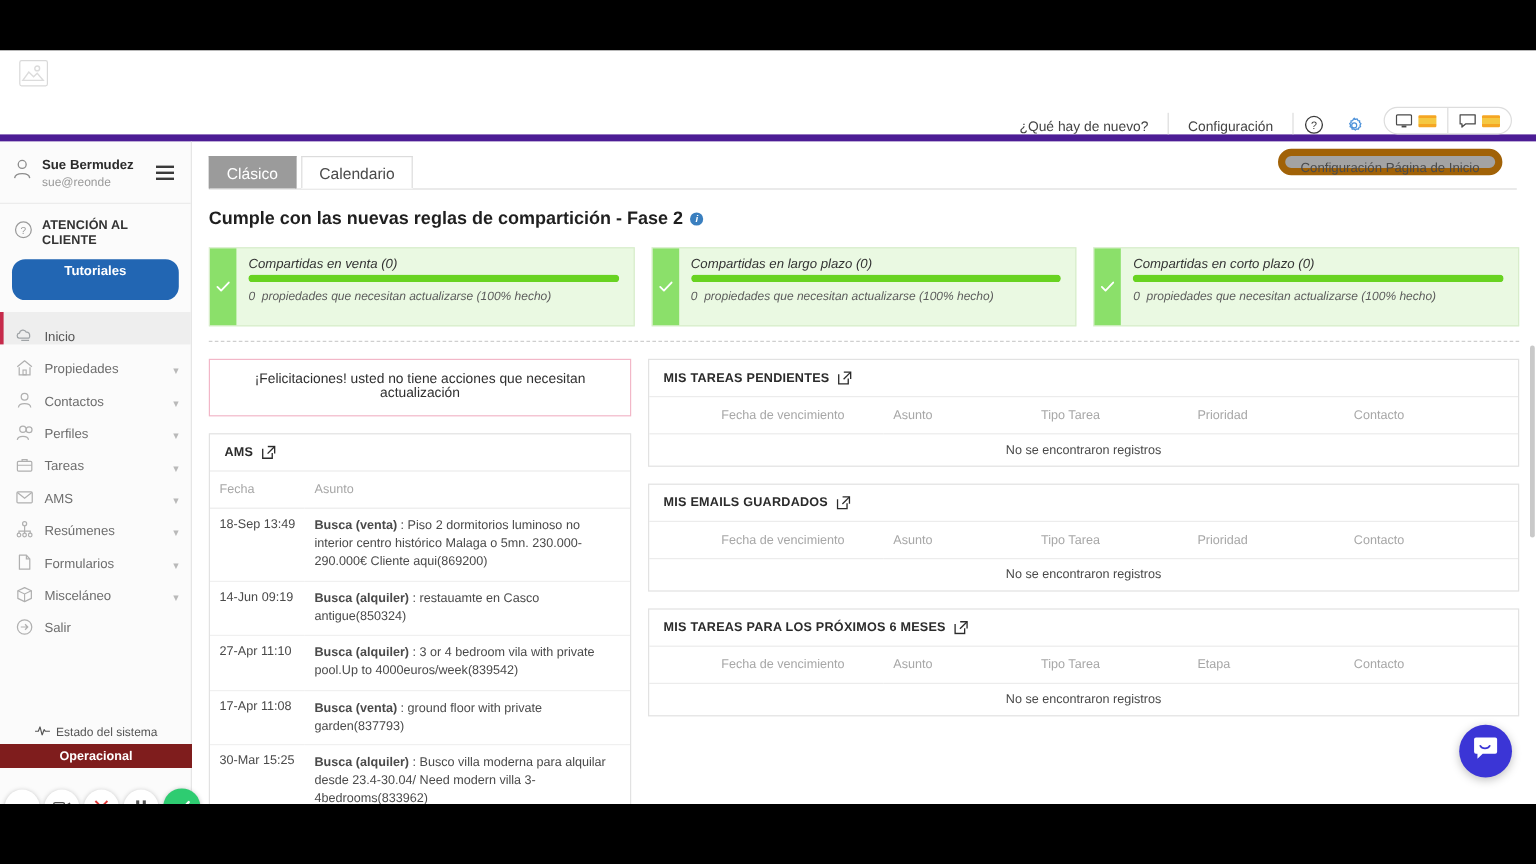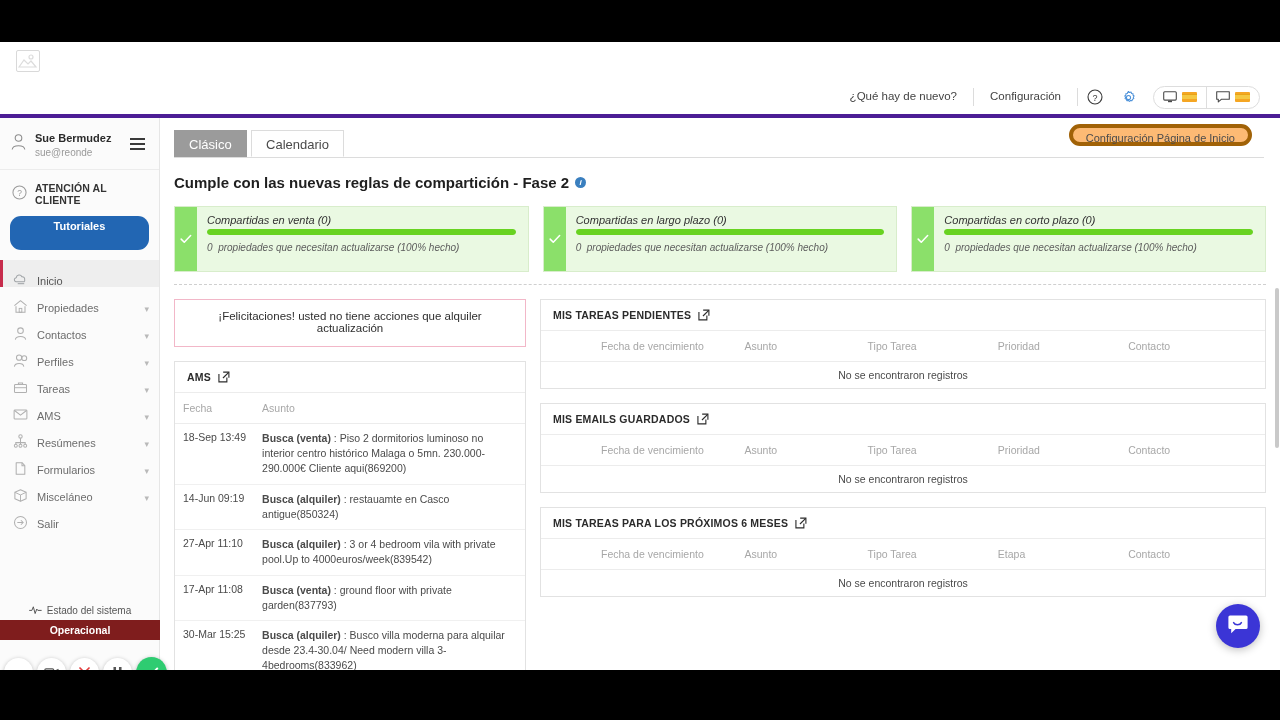--- a/index.html
+++ b/index.html
@@ -28,22 +28,22 @@
   }
   .img-placeholder {
     position:absolute; left:16px; top:8px; width:24px; height:22px;
     border:1.5px solid #d9d9d9; border-radius:2px;
   }
   .img-placeholder svg { display:block; }
 
   
   .gheader {
     position:absolute; left:0; top:38px; width:1280px; height:38px;
-    background:#ffffff; border-bottom:4px solid #4c1d95;
-    display:flex; align-items:center; justify-content:flex-end;
+    background:#ffffff; border-bottom:6px solid #4c1d95;
+    display:flex; align-items:flex-end; justify-content:flex-end;
     padding-right:20px; gap:0;
   }
   .gh-link {
     font-size:11.5px; color:#444; padding:0 16px; white-space:nowrap;
     cursor:pointer; line-height:1;
   }
   .gh-sep { width:1px; height:18px; background:#dcdcdc; }
   .gh-icon { padding:0 9px; display:flex; align-items:center; cursor:pointer; }
   .lang-group {
     display:flex; align-items:center; border:1px solid #ddd; border-radius:13px;
@@ -124,22 +124,22 @@
   }
   .tabbar { position:relative; height:28px; margin:12px 0 0 14px; border-bottom:1px solid #dcdcdc; width:1090px; }
   .tab {
     display:inline-block; height:27px; line-height:27px; padding:0 14px;
     font-size:13px; color:#fff; background:#9b9b9b; cursor:pointer;
     border:1px solid #9b9b9b; border-bottom:none; vertical-align:top;
   }
   .tab.inactive { background:#fff; color:#4a4a4a; border:1px solid #dcdcdc; border-bottom:1px solid #fff; }
   .cfg-btn {
     position:absolute; right:12px; top:-6px; height:22px; line-height:20px;
-    padding:0 13px; border:4px solid #a16207; border-radius:11px;
-    font-size:11px; color:#4b4b4b; background:#fdba74; cursor:pointer;
+    padding:0 13px; border:6px solid #a16207; border-radius:11px;
+    font-size:11px; color:#4b4b4b; background:#a3a3a3; cursor:pointer;
   }
 
   .page-title {
     margin:16px 0 0 14px; font-size:15px; font-weight:bold; color:#1f1f1f;
     display:flex; align-items:center; gap:6px;
   }
   .info-dot {
     width:11px; height:11px; border-radius:50%; background:#3a7fbf; color:#fff;
     font-size:8px; font-weight:bold; display:flex; align-items:center; justify-content:center;
     font-style:italic; cursor:pointer;
@@ -526,21 +526,21 @@
       </div>
     </div>
 
     <div class="divider-dashed"></div>
 
     <div class="columns">
 
       <div class="col-left">
 
         <div class="panel alertpanel">
-          <div class="alert-body">¡Felicitaciones! usted no tiene acciones que alquiler actualización</div>
+          <div class="alert-body">¡Felicitaciones! usted no tiene acciones que necesitan actualización</div>
         </div>
 
         <div class="panel">
           <div class="panel-head">
             <span>AMS</span>
             <span class="ext-icon">
               <svg width="12" height="12" viewBox="0 0 13 13">
                   <path d="M1 3.2 v8.6 h8.6 V7" fill="none" stroke="#2b2b2b" stroke-width="1.2"></path>
                   <path d="M5.6 1.2 h6.2 v6.2" fill="none" stroke="#2b2b2b" stroke-width="1.2"></path>
                   <path d="M5.4 7.6 L11.6 1.4" stroke="#2b2b2b" stroke-width="1.2"></path>

